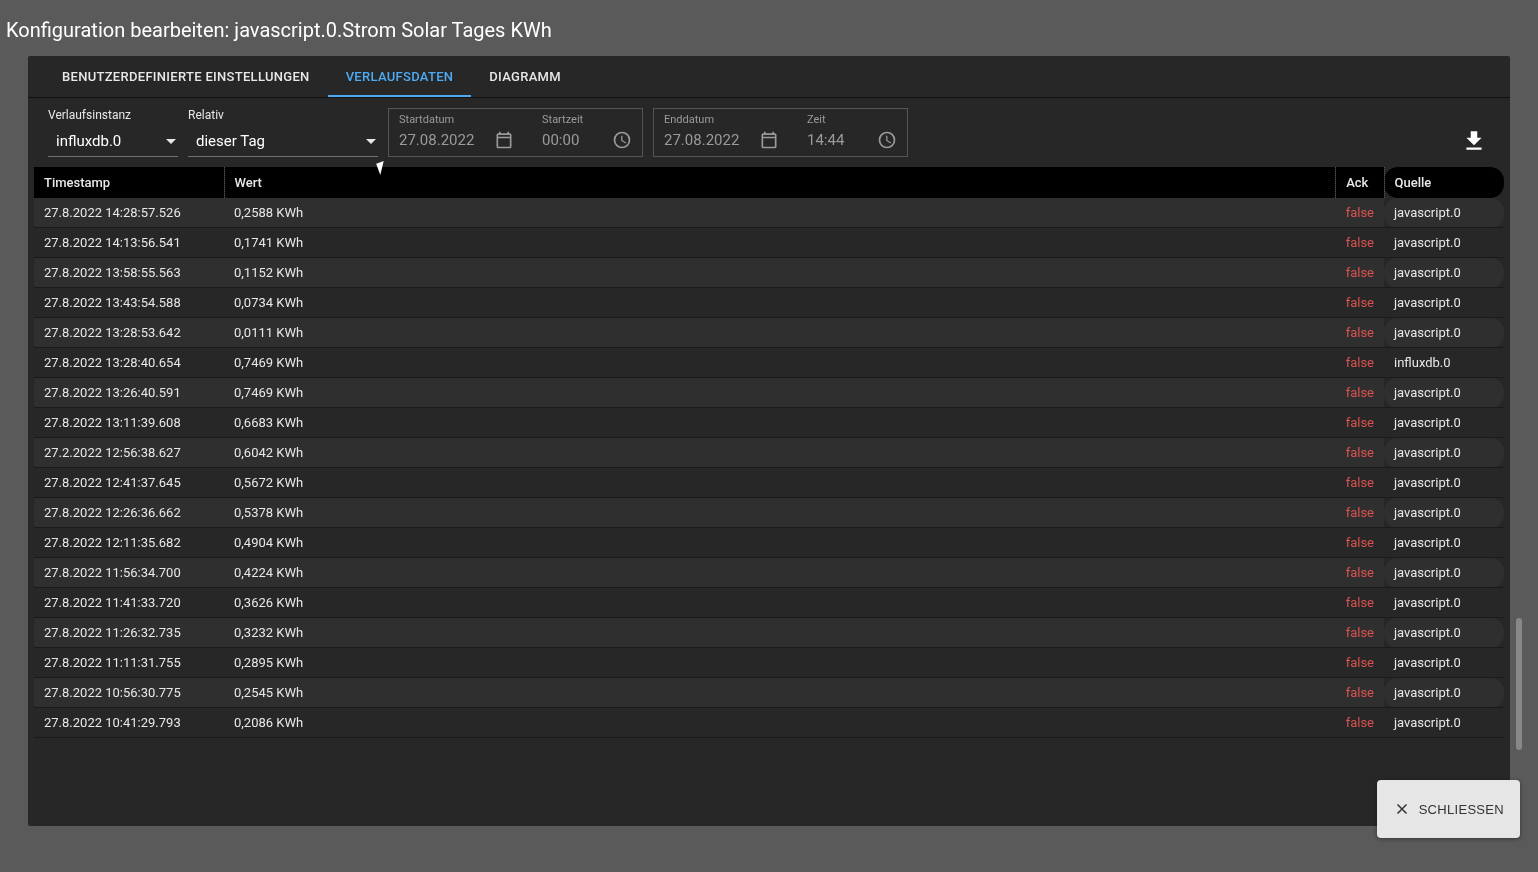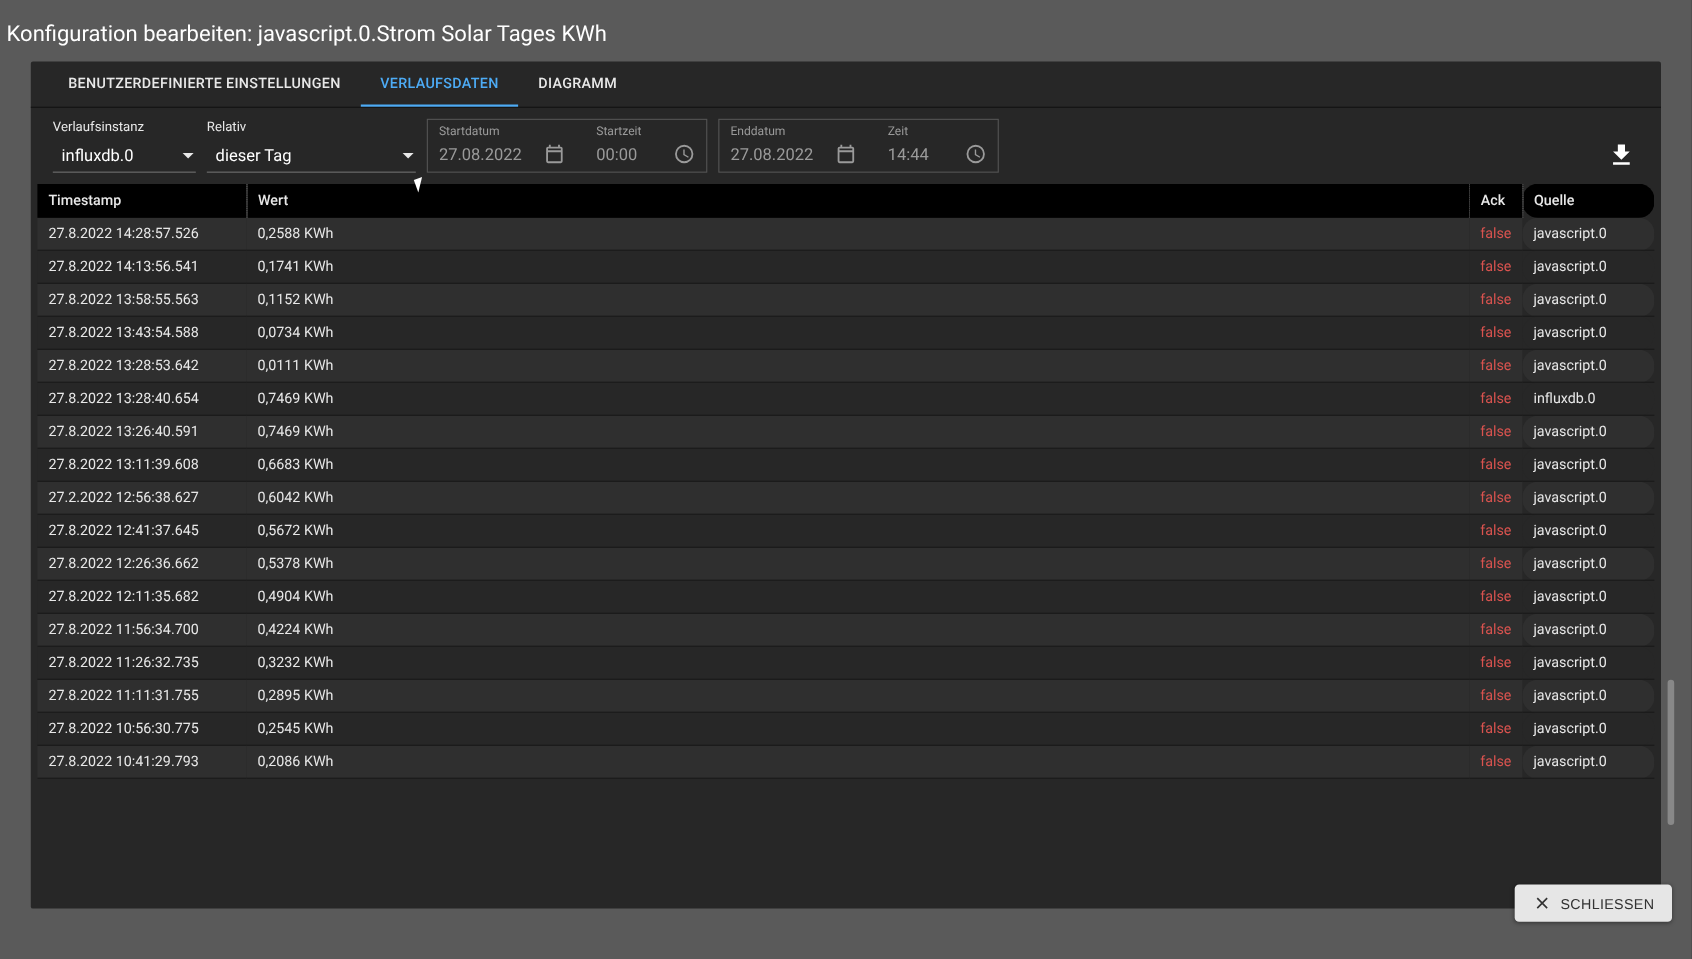--- a/index.html
+++ b/index.html
@@ -152,21 +152,21 @@
   .footer {
     position:absolute;
     right: 18px;
     bottom: 34px;
   }
   .close-btn {
     background: #e6e6e6;
     color:#333;
     border:none;
     border-radius:4px;
-    padding: 8px 16px;
+    padding: 20px 16px;
     font-size:13px;
     font-weight:500;
     letter-spacing:0.3px;
     display:flex;
     align-items:center;
     gap:8px;
     cursor:pointer;
     box-shadow: 0 1px 4px rgba(0,0,0,0.4);
   }
   .close-btn svg { width:18px; height:18px; stroke:#333; stroke-width:2; fill:none; }
@@ -359,20 +359,26 @@
             <td class="col-ack ack-false">false</td>
             <td class="col-src">javascript.0</td>
           </tr>
           <tr>
             <td class="col-ts">27.8.2022 11:56:34.700</td>
             <td>0,4224 KWh</td>
             <td class="col-ack ack-false">false</td>
             <td class="col-src">javascript.0</td>
           </tr>
           <tr>
+            <td class="col-ts">27.8.2022 11:41:33.720</td>
+            <td>0,3626 KWh</td>
+            <td class="col-ack ack-false">false</td>
+            <td class="col-src">javascript.0</td>
+          </tr>
+          <tr>
             <td class="col-ts">27.8.2022 11:26:32.735</td>
             <td>0,3232 KWh</td>
             <td class="col-ack ack-false">false</td>
             <td class="col-src">javascript.0</td>
           </tr>
           <tr>
             <td class="col-ts">27.8.2022 11:11:31.755</td>
             <td>0,2895 KWh</td>
             <td class="col-ack ack-false">false</td>
             <td class="col-src">javascript.0</td>

